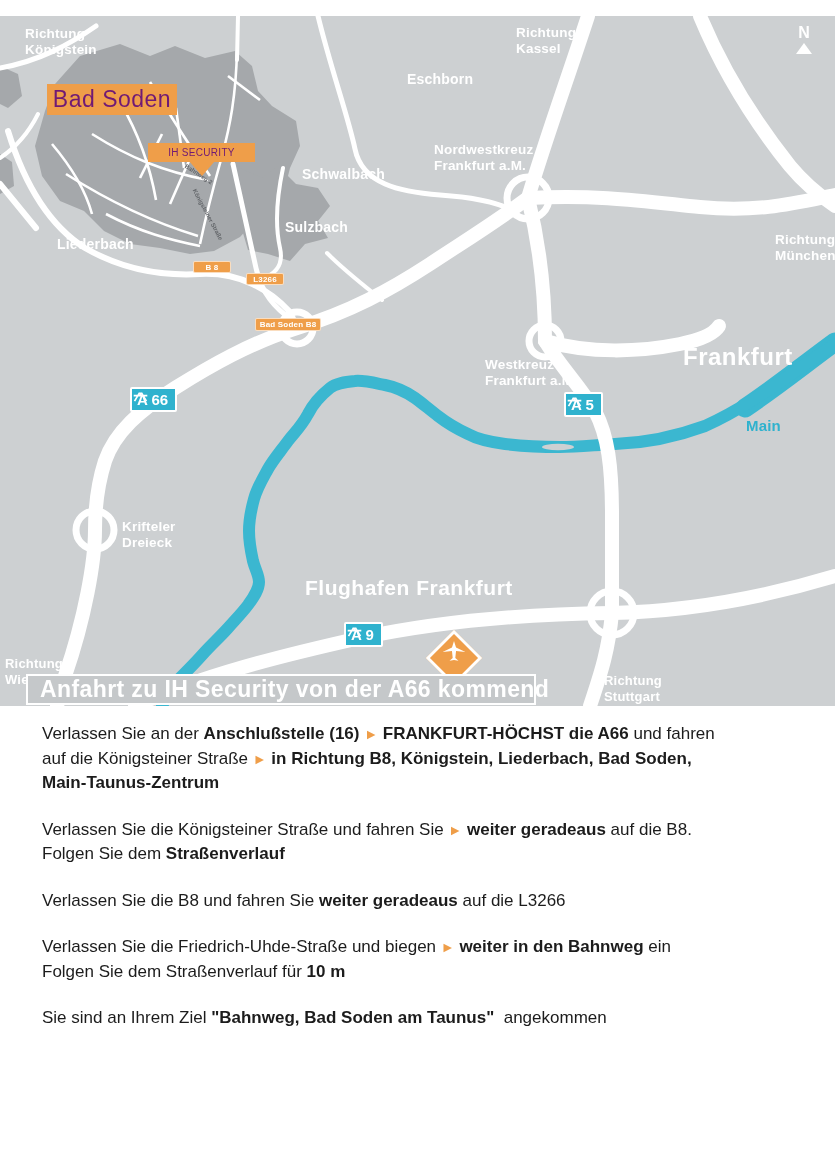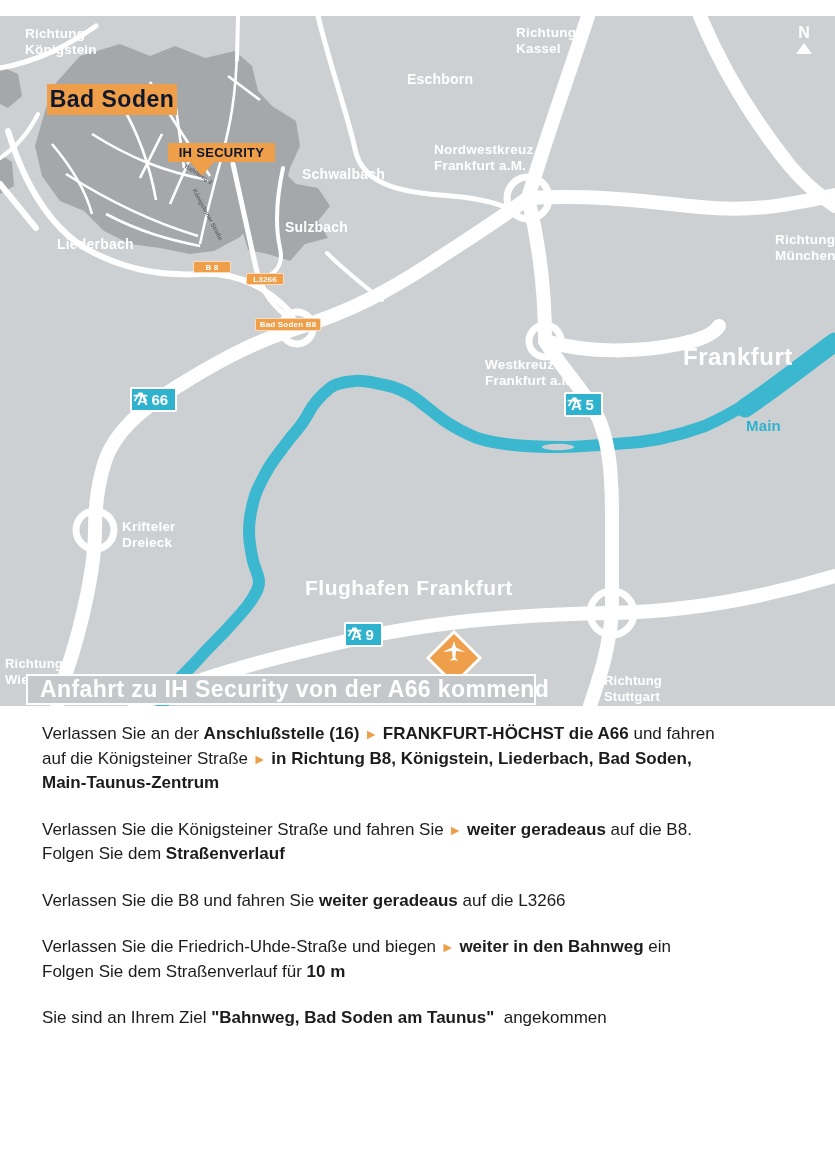--- a/index.html
+++ b/index.html
@@ -10,24 +10,24 @@
   body{width:835px;height:1160px;position:relative;background:#fff;
        font-family:"Liberation Sans","DejaVu Sans",sans-serif;overflow:hidden;}
   .map{position:absolute;left:0;top:0;width:835px;height:690px;background:var(--map-bg);margin-top:16px;}
   .map svg{position:absolute;left:0;top:0;}
   .maplabel{position:absolute;color:#fff;font-weight:bold;white-space:pre-line;
             font-size:13.5px;line-height:1.2;letter-spacing:.2px;}
   .town-lg{font-size:14px;}
   .big{font-size:24px;letter-spacing:.5px;}
   .flug{font-size:21px;letter-spacing:.5px;}
   .cyan-text{color:var(--cyan);font-size:15px;}
-  .orange-box{position:absolute;background:var(--orange);color:#0f172a;font-weight:bold;
+  .orange-box{position:absolute;background:var(--orange);color:#701a75;font-weight:normal;
               display:flex;align-items:center;justify-content:center;}
   .bs-box{left:47px;top:68px;width:130px;height:31px;font-size:23px;letter-spacing:.5px;}
-  .ih-box{left:168px;top:127px;width:107px;height:19px;font-size:13px;letter-spacing:.3px;}
+  .ih-box{left:148px;top:127px;width:107px;height:19px;font-size:10px;letter-spacing:.3px;}
   .ih-pointer{position:absolute;left:189px;top:145px;width:0;height:0;
               border-left:13px solid transparent;border-right:13px solid transparent;
               border-top:15px solid var(--orange);}
   .road-badge{position:absolute;background:var(--orange);color:#fff;font-weight:bold;
               font-size:8px;display:flex;align-items:center;justify-content:center;
               border:1px solid rgba(255,255,255,.65);border-radius:2px;letter-spacing:.2px;}
   .bdg-b8{left:193px;top:245px;width:38px;height:12px;}
   .bdg-l3266{left:246px;top:257px;width:38px;height:12px;}
   .bdg-bsb8{left:255px;top:302px;width:66px;height:13px;}
   .mway{position:absolute;background:var(--cyan);border:2px solid #fff;color:#fff;

